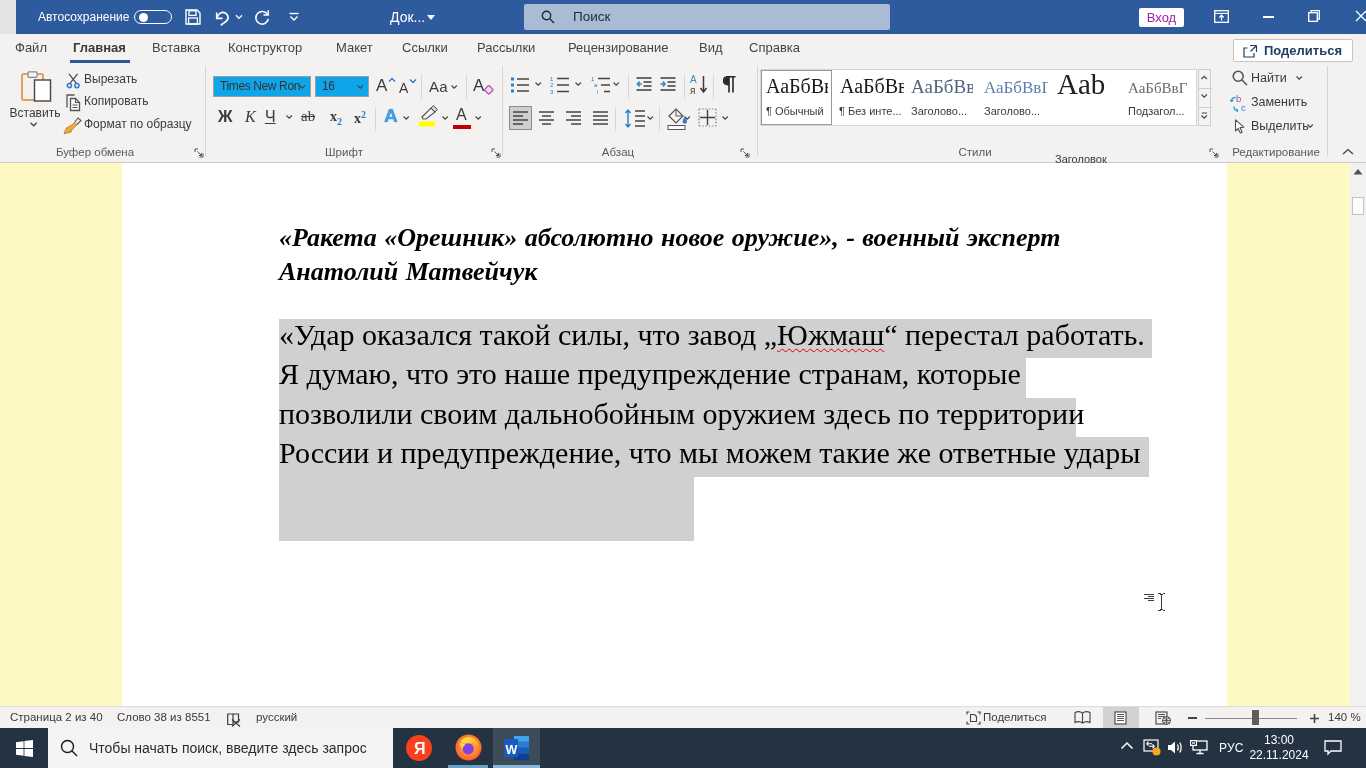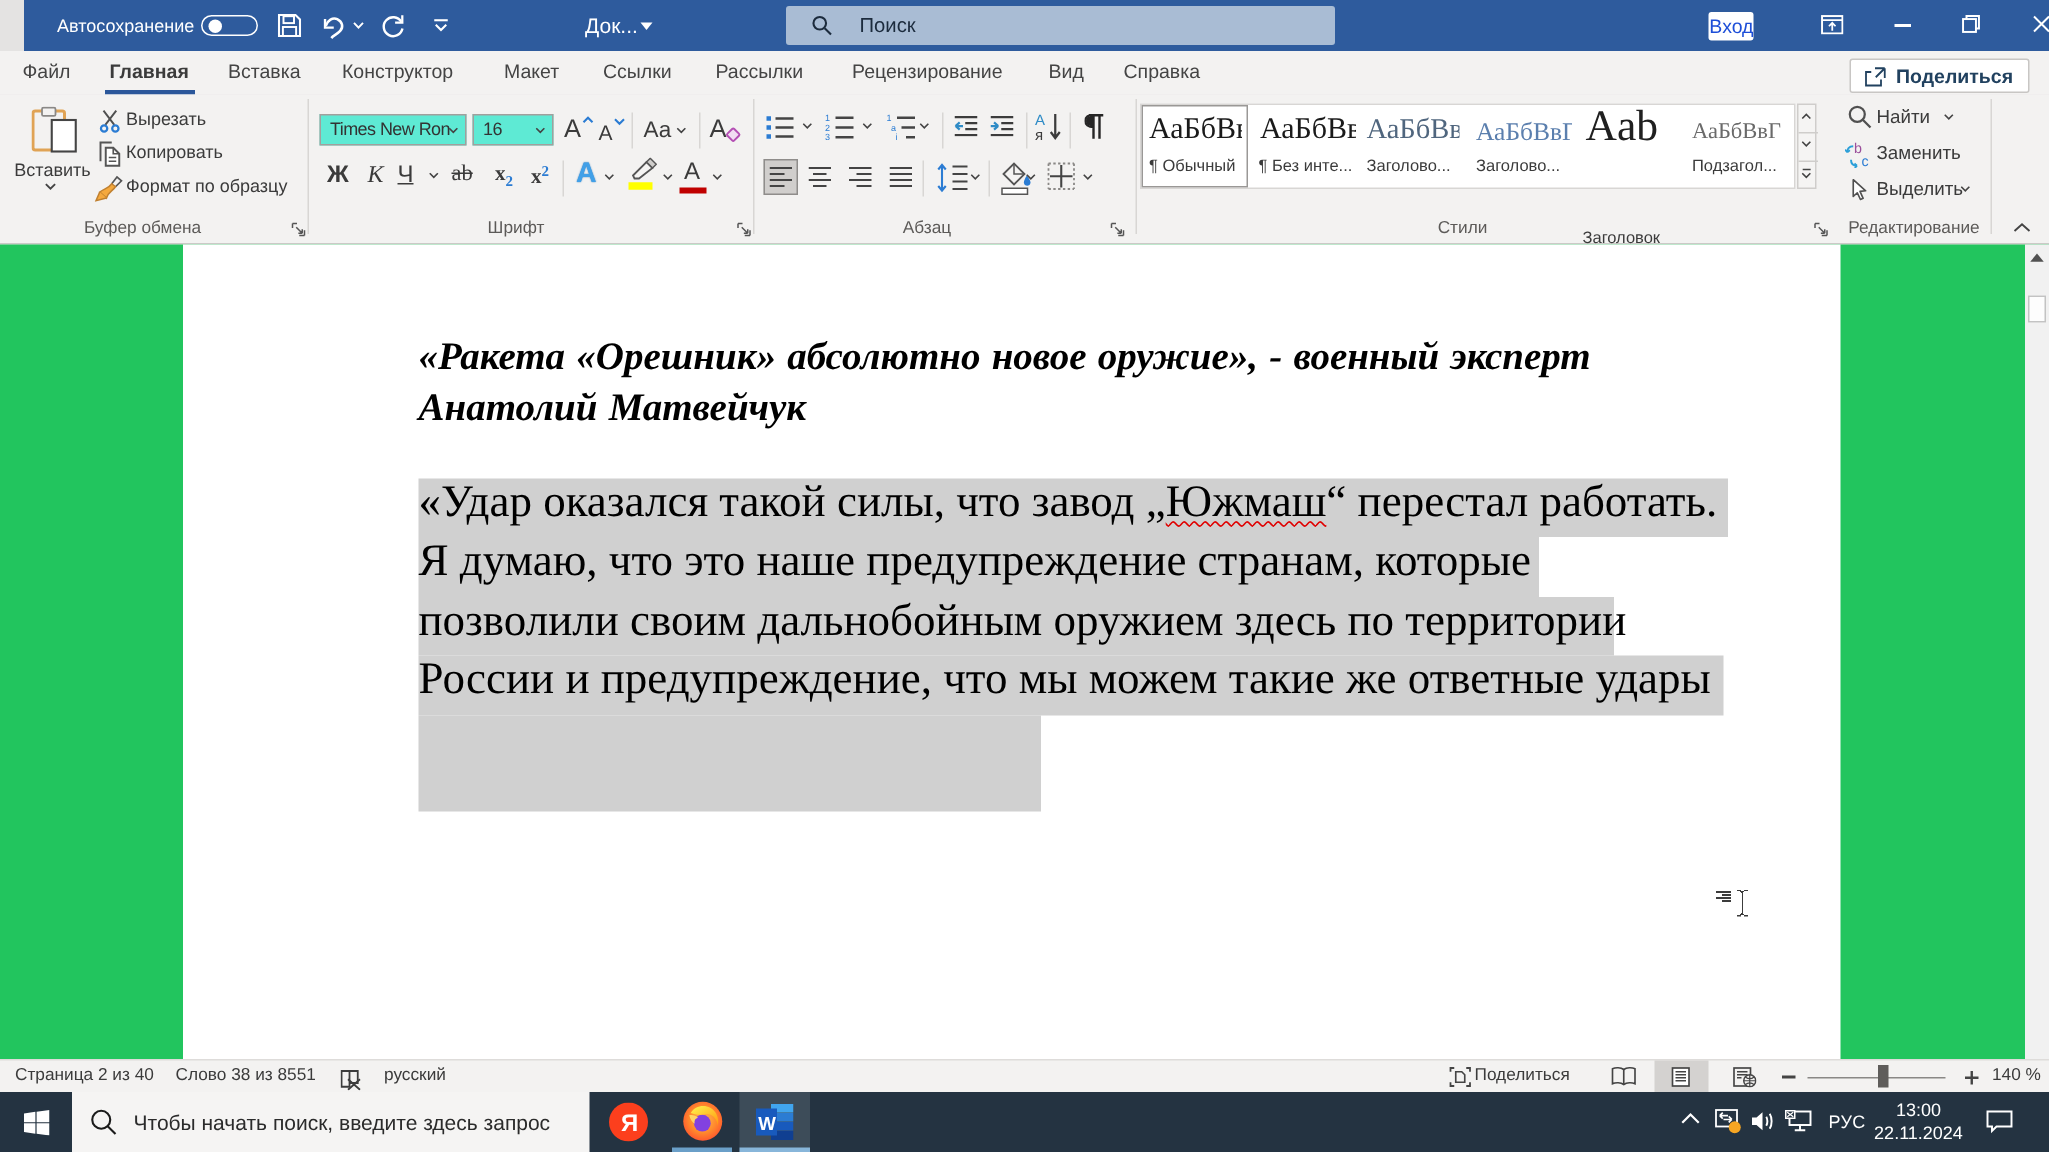--- a/index.html
+++ b/index.html
@@ -13,28 +13,28 @@
 
   
   #tabrow { position:absolute; left:0; top:34px; width:1366px; height:29px; background:#f3f2f1; }
   .tab { position:absolute; top:0; height:29px; line-height:28px; font-size:13px; color:#444; }
   
   #ribbon { position:absolute; left:0; top:63px; width:1366px; height:100px; background:#f3f2f1; border-bottom:1px solid #cbc9c7; }
   .vsep { position:absolute; top:3px; height:90px; width:1px; background:#d8d6d4; }
   .grouplabel { position:absolute; top:83px; height:14px; font-size:11.5px; color:#5c5a58; width:200px; text-align:center; }
   .dlg { position:absolute; width:10px; height:10px; }
   .rtxt { position:absolute; font-size:12px; color:#3b3b3b; line-height:15px; white-space:nowrap; }
-  .combo { position:absolute; background:#5eead4; border:1px solid #a19f9d; height:21px; }
+  .combo { position:absolute; background:#0ea5e9; border:1px solid #a19f9d; height:21px; }
   .combo .ct { position:absolute; left:6px; top:0; font-size:12px; line-height:19px; color:#333; letter-spacing:-0.38px; }
   .glyph { position:absolute; color:#3b3b3b; white-space:nowrap; }
   .hl2 { position:absolute; }
 
 
   
-  #canvas { position:absolute; left:0; top:163px; width:1366px; height:543px; background:#22c55e; }
+  #canvas { position:absolute; left:0; top:163px; width:1366px; height:543px; background:#fef9c3; }
   #page { position:absolute; left:122px; top:0; width:1105px; height:543px; background:#fff; }
   .sel { position:absolute; background:#d0d0d0; }
   .doctext { position:absolute; font-family:"Liberation Serif", serif; color:#000; white-space:pre; }
   .bl { left:279px; font-size:30px; line-height:40px; }
   #spell { text-decoration:underline; text-decoration-style:wavy; text-decoration-color:#e00000; text-decoration-thickness:1px; text-underline-offset:3px; }
 
   
   #statusbar { position:absolute; left:0; top:706px; width:1366px; height:22px; background:#f3f2f1; border-top:1px solid #dedcda; font-size:11.5px; color:#3b3b3b; }
   #statusbar .s { position:absolute; top:0; line-height:21px; }
 
@@ -76,21 +76,21 @@
   </svg>
   <div class="t" style="left:374px;font-size:14px;">Док...</div>
   <div class="abs" style="left:411px;top:15px;width:0;height:0;border-left:4.5px solid transparent;border-right:4.5px solid transparent;border-top:5px solid #fff;"></div>
   <div class="abs" id="searchbox" style="left:508px;top:4px;width:366px;height:26px;background:#a9bcd4;border-radius:2px;">
      <svg width="14" height="14" style="position:absolute;left:17px;top:6px;" viewBox="0 0 14 14">
         <circle cx="5.5" cy="5.5" r="4.2" fill="none" stroke="#1c2b3d" stroke-width="1.4"></circle>
         <line x1="8.8" y1="8.8" x2="13" y2="13" stroke="#1c2b3d" stroke-width="1.4"></line>
       </svg>
      <div style="position:absolute;left:49px;top:0;line-height:26px;font-size:13.5px;color:#1c2b3d;">Поиск</div>
   </div>
-  <div class="abs" style="left:1123px;top:8px;width:30px;height:19px;background:#fff;border-radius:2px;text-align:right;line-height:19px;font-size:13px;color:#1d4ed8;">Вход</div>
+  <div class="abs" style="left:1123px;top:8px;width:45px;height:19px;background:#fff;border-radius:2px;text-align:center;line-height:19px;font-size:13px;color:#a21caf;">Вход</div>
   <svg class="abs" style="left:1198px;top:10px;" width="15" height="13" viewBox="0 0 15 13">
     <rect x="0.7" y="0.7" width="13.6" height="11.6" fill="none" stroke="#fff" stroke-width="1.3"></rect>
     <path d="M0.7 3.4 H14.3" stroke="#fff" stroke-width="1.1"></path>
     <path d="M7.5 10.5 V5.5 M5.3 7.5 L7.5 5.2 L9.7 7.5" stroke="#fff" stroke-width="1.2" fill="none"></path>
   </svg>
   <div class="abs" style="left:1247px;top:16px;width:11px;height:1.5px;background:#fff;"></div>
   <svg class="abs" style="left:1292px;top:10px;" width="12" height="12" viewBox="0 0 12 12">
     <rect x="0.7" y="2.7" width="8.6" height="8.6" fill="none" stroke="#fff" stroke-width="1.3"></rect>
     <path d="M3 2.7 V0.7 H11.3 V9 H9.4" fill="none" stroke="#fff" stroke-width="1.3"></path>
   </svg>

